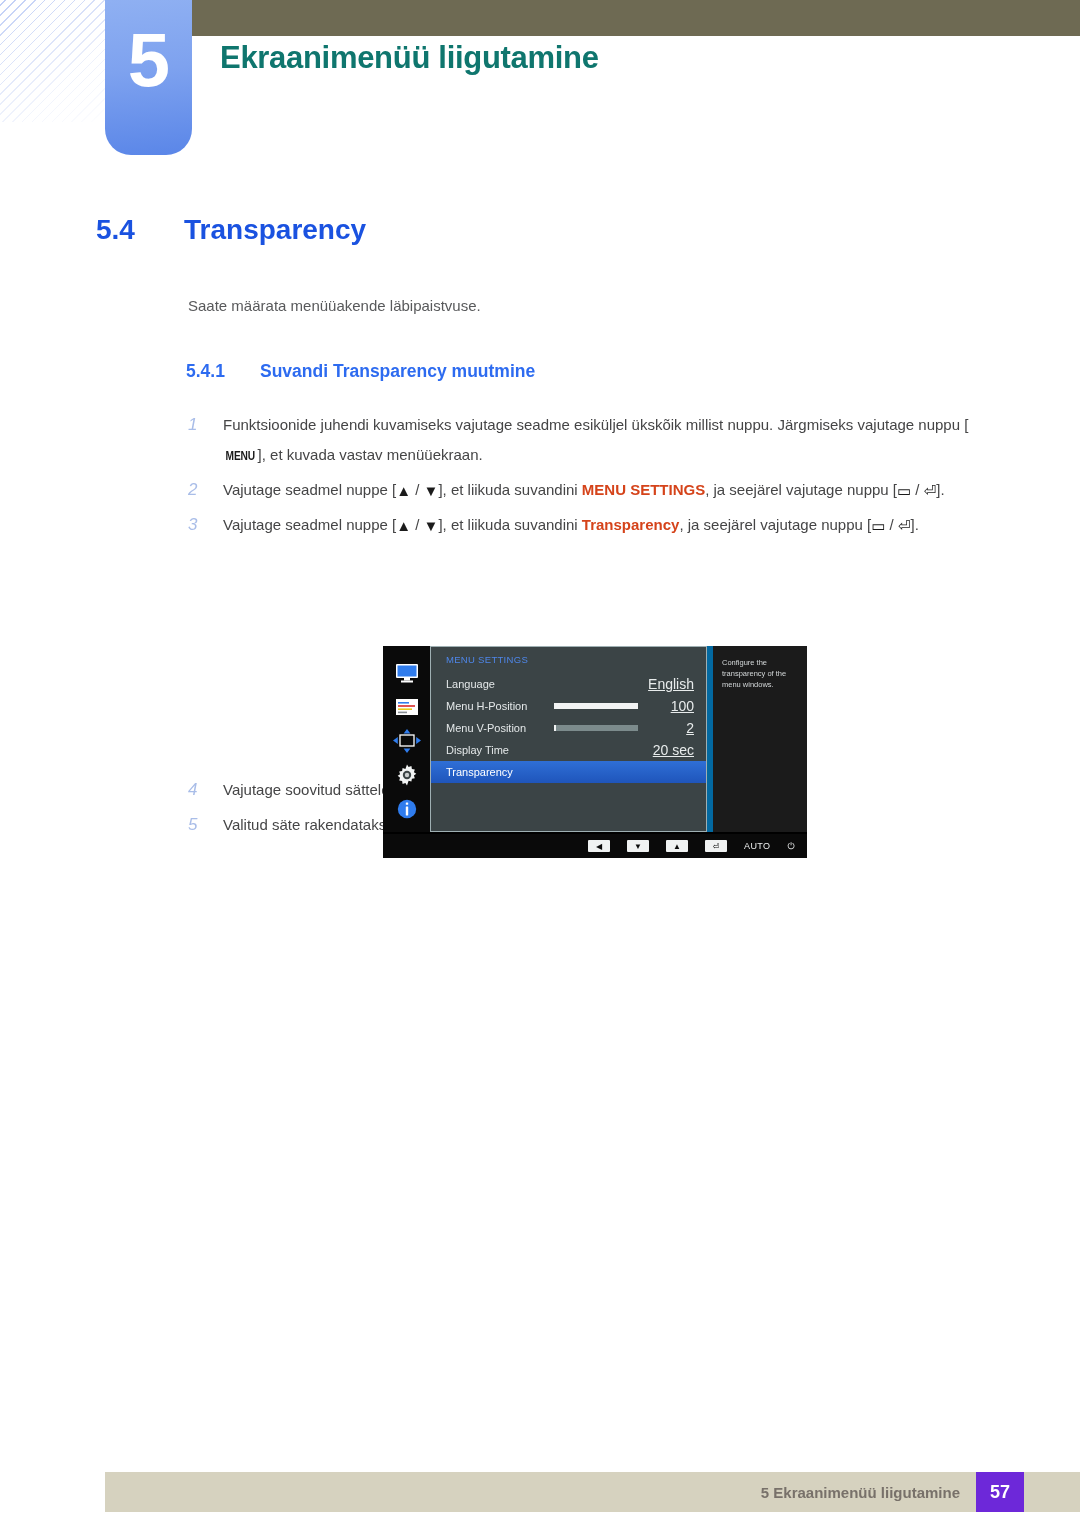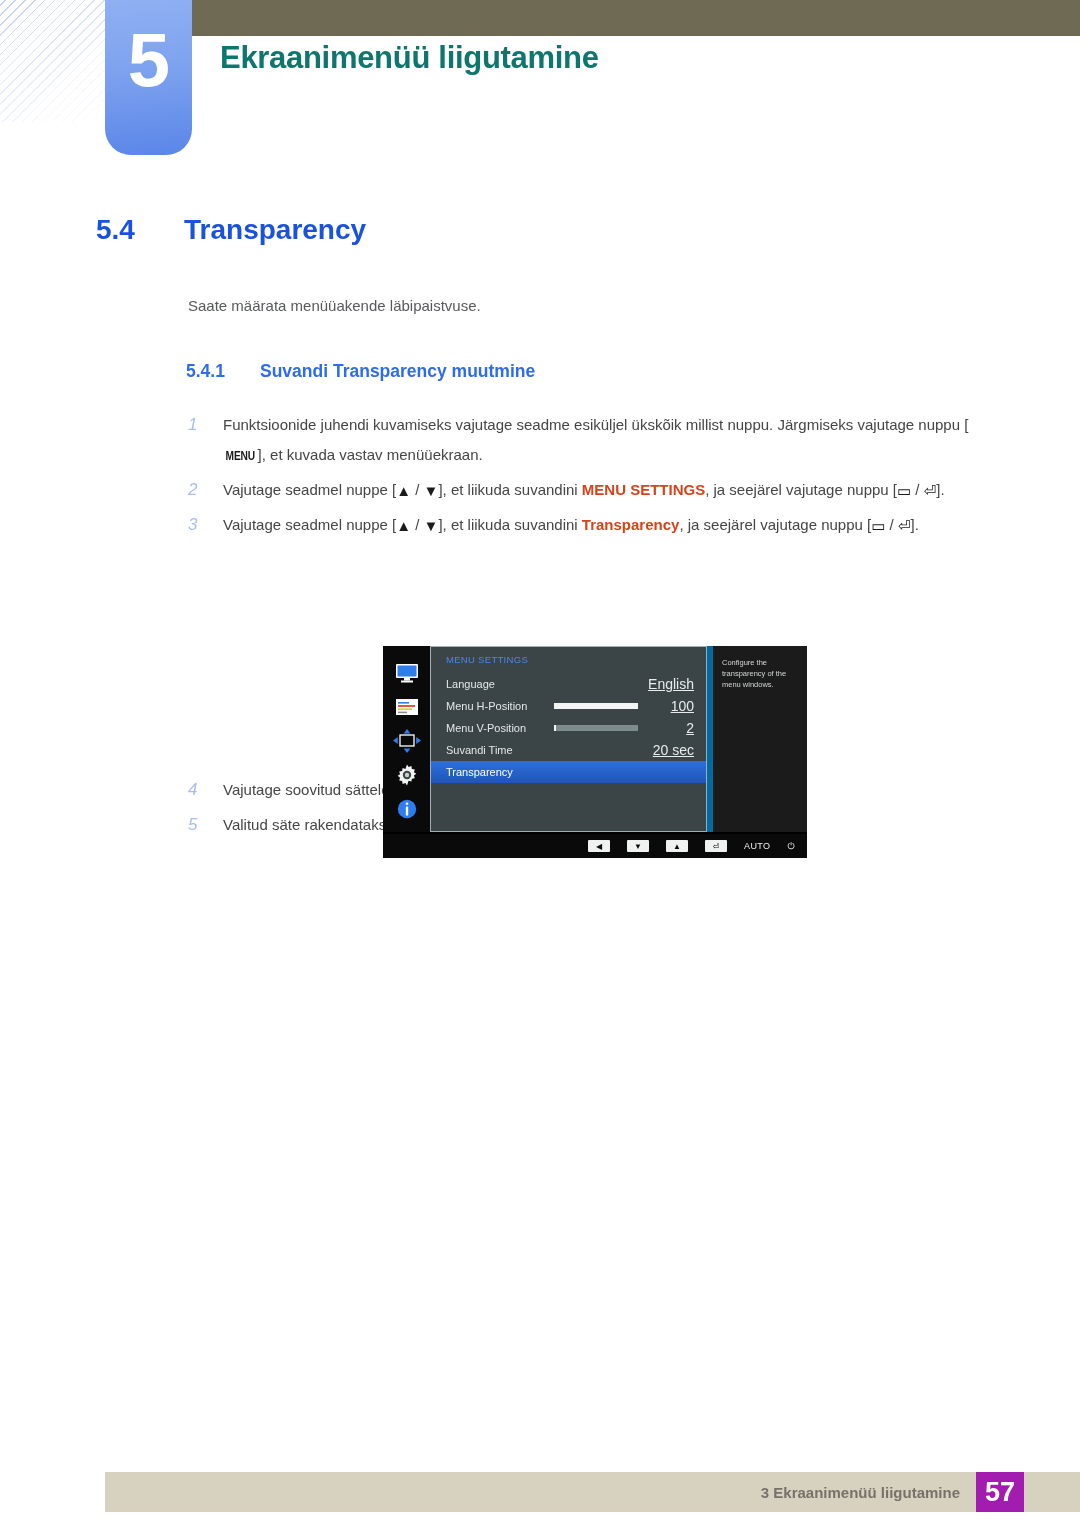--- a/index.html
+++ b/index.html
@@ -311,23 +311,23 @@
     justify-content: flex-end;
   }
   .footer-text {
     color: #78716a;
     font-size: 15px;
     font-weight: bold;
     margin-right: 16px;
   }
   .footer-page {
     width: 48px; height: 40px;
-    background: #a21caf;
+    background: #6d28d9;
     color: #ffffff;
-    font-size: 27px;
+    font-size: 18px;
     font-weight: bold;
     display: flex;
     align-items: center;
     justify-content: center;
     margin-right: 56px;
   }
 </style>
 </head>
 <body>
 
@@ -438,21 +438,21 @@
         <div class="osd-row">
           <span class="lbl">Menu V-Position</span>
           <span class="slot">
             <span class="bar">
               <span class="fill" style="width: 2%;"></span>
             </span>
           </span>
           <span class="val">2</span>
         </div>
         <div class="osd-row">
-          <span class="lbl">Suvandi Time</span>
+          <span class="lbl">Display Time</span>
           <span class="slot"></span>
           <span class="val">20 sec</span>
         </div>
         <div class="osd-row selected">
           <span class="lbl">Transparency</span>
           <span class="slot"></span>
         </div>
       </div>
   </div>
 
@@ -465,15 +465,15 @@
     <div class="fbtn">◀</div>
     <div class="fbtn">▼</div>
     <div class="fbtn">▲</div>
     <div class="fbtn">⏎</div>
     <div class="ftxt">AUTO</div>
     <div class="ftxt">⏻</div>
   </div>
 </div>
 
 <div class="footer-bar">
-  <span class="footer-text">3 Ekraanimenüü liigutamine</span>
+  <span class="footer-text">5 Ekraanimenüü liigutamine</span>
   <span class="footer-page">57</span>
 </div>
 
 </body></html>

